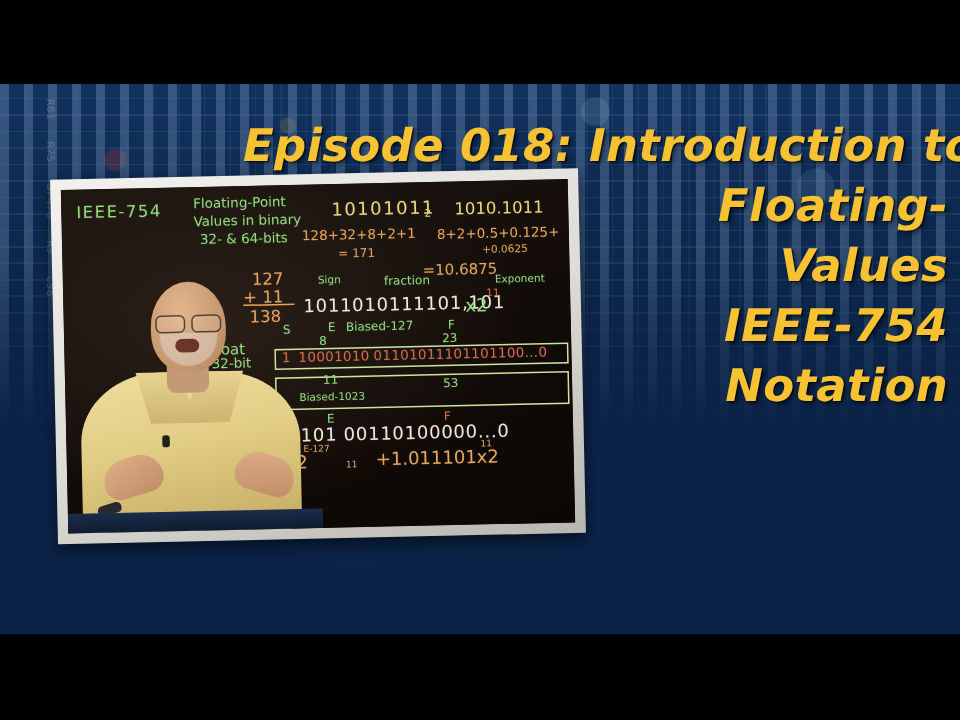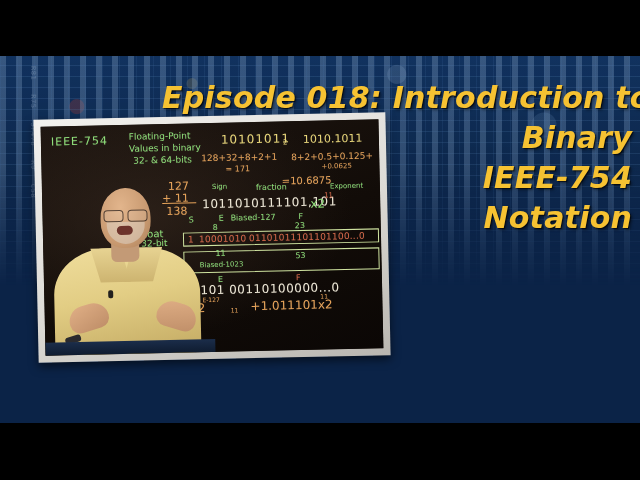--- a/index.html
+++ b/index.html
@@ -359,21 +359,22 @@
           <div class="watch"></div>
           <div class="mic"></div>
         </div>
         <div id="desk"></div>
 
       </div>
     </div>
 
     <div id="title-block">
       <div class="line">Episode 018: Introduction to</div>
-      <div class="line">Binary</div>
+      <div class="line">Floating-</div>
+      <div class="line">Values</div>
       <div class="line">IEEE-754</div>
       <div class="line">Notation</div>
     </div>
 
   </div>
 
   <div class="letterbox" id="letterbox-top"></div>
   <div class="letterbox" id="letterbox-bottom"></div>
 
 </div>

